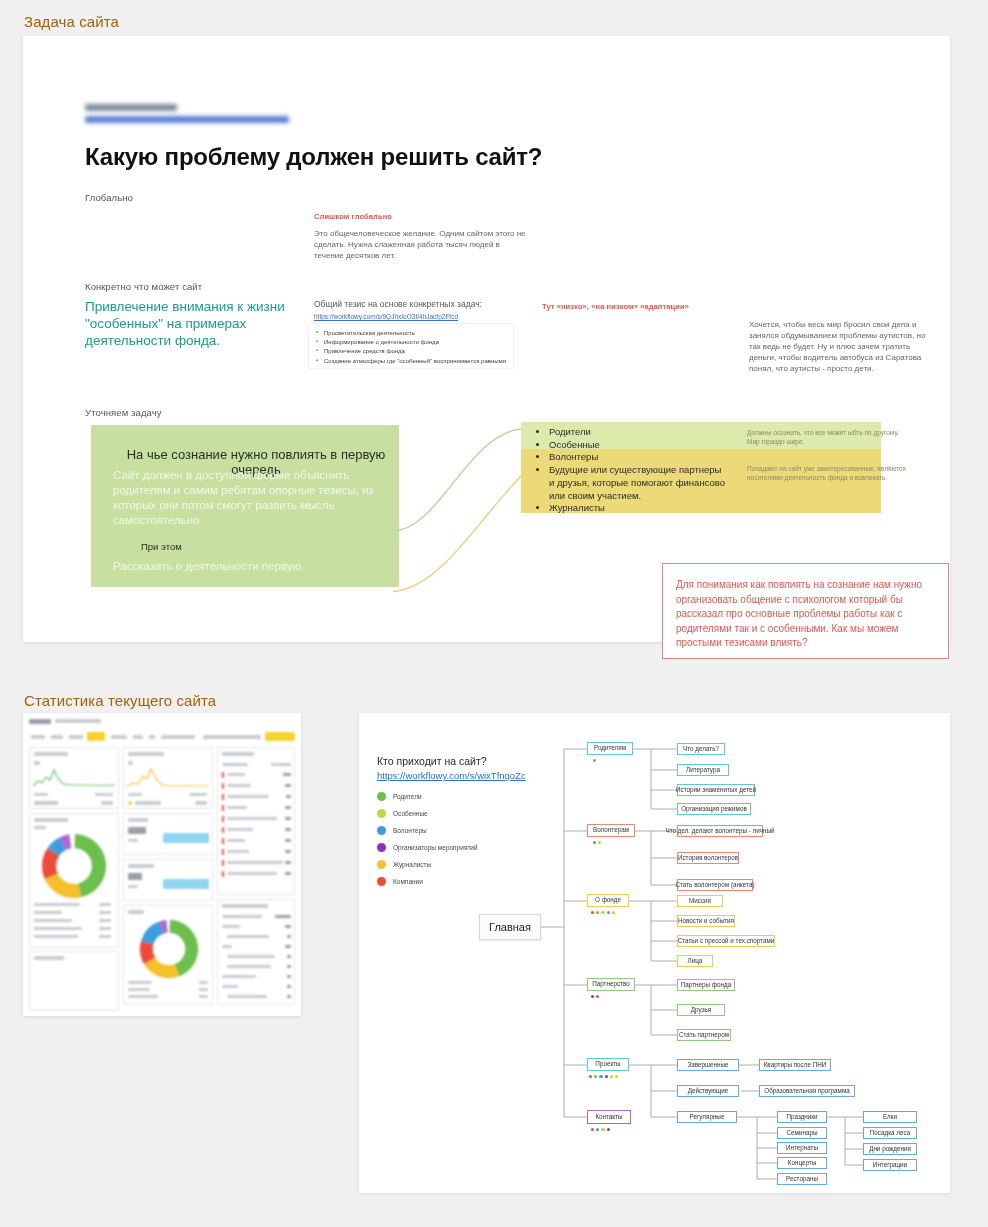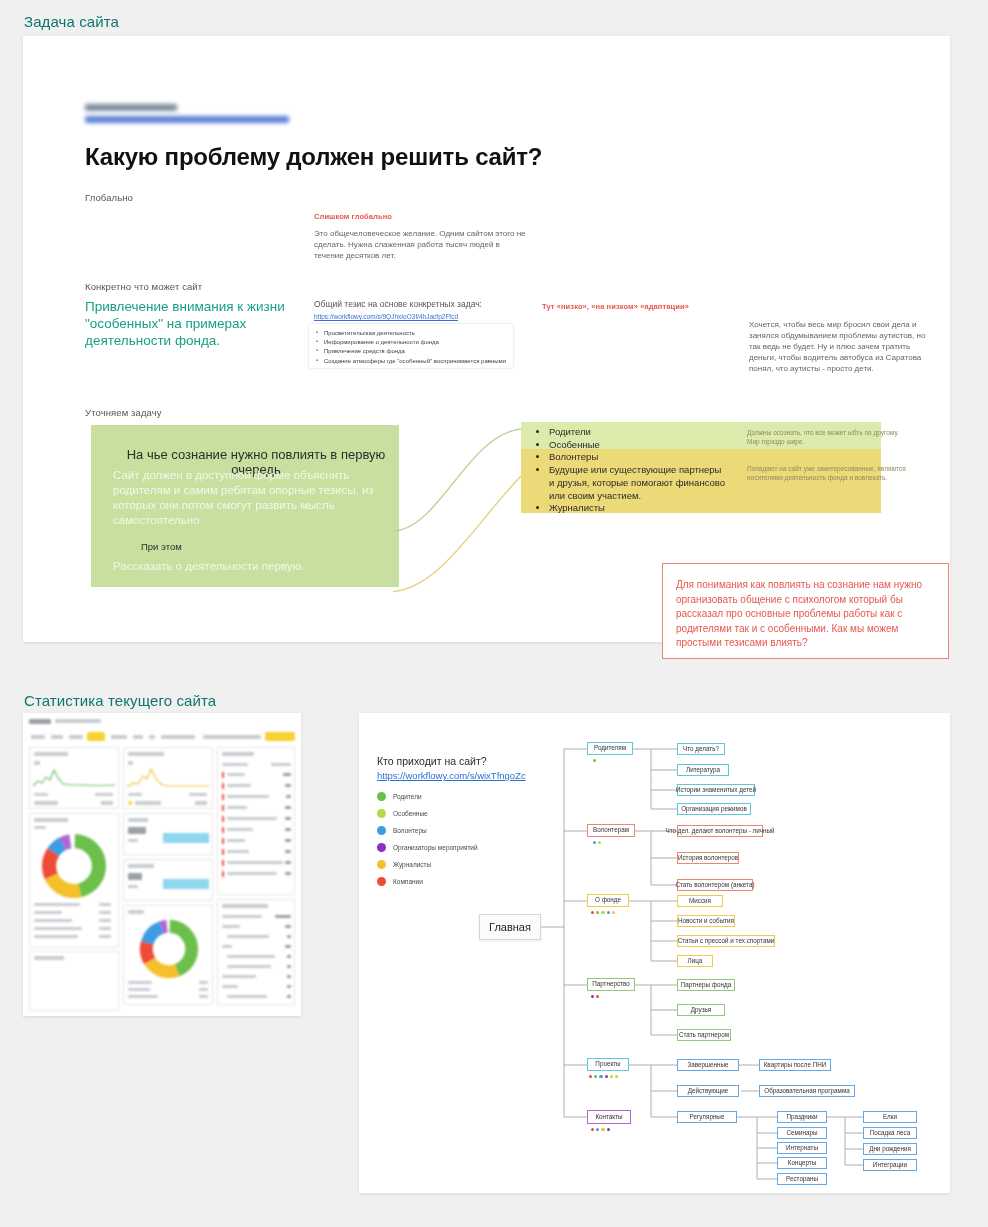--- a/index.html
+++ b/index.html
@@ -13,21 +13,21 @@
     position: relative;
     width: 988px;
     height: 1227px;
     background: #f0f0f0;
     overflow: hidden;
   }
 
   
   .section-title {
     position: absolute;
-    color: #0f766e;
+    color: #a16207;
     font-size: 15px;
     letter-spacing: .1px;
     white-space: nowrap;
   }
   #title-task     { left: 24px;  top: 13px; }
   #title-stats    { left: 24px;  top: 692px; }
   #title-struct   { left: 359px; top: 716px; }
 
   
   .card {

